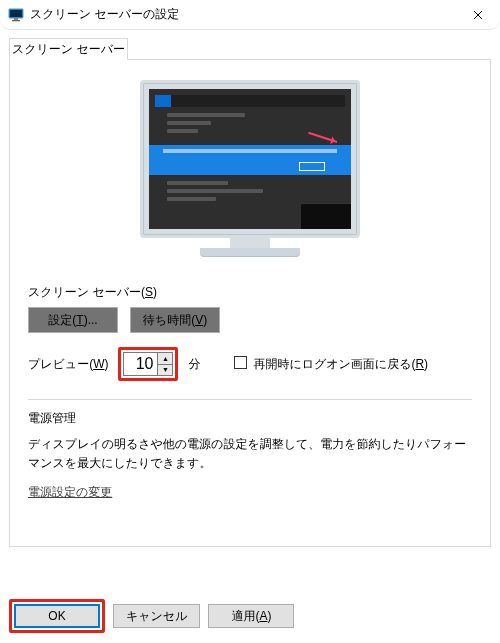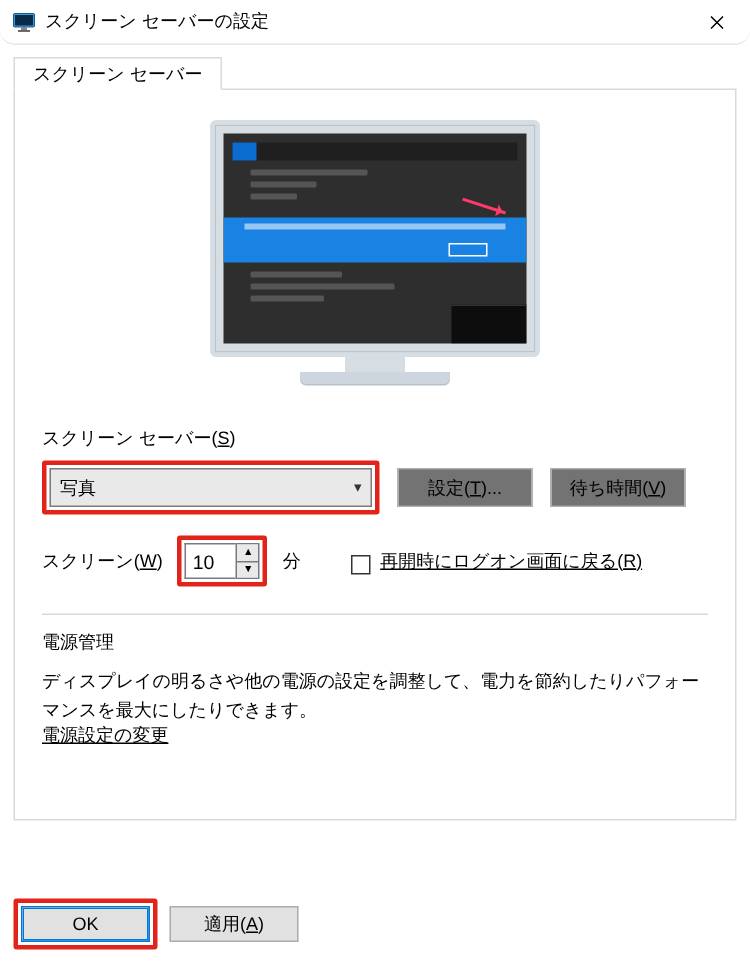--- a/index.html
+++ b/index.html
@@ -9,21 +9,21 @@
   
   .titlebar { height: 30px; display: flex; align-items: center; border-bottom: 1px solid #e5e5e5; border-radius: 10px; }
   .titlebar .icon { width: 16px; height: 16px; margin: 0 6px 0 8px; }
   .titlebar .title { flex: 1; font-size: 12px; }
   .titlebar .close { width: 45px; height: 30px; display: flex; align-items: center; justify-content: center; }
 
   .client { padding: 8px 9px 9px 9px; }
 
   
   .tabs { position: relative; height: 22px; margin-bottom: -1px; }
-  .tab { position: absolute; top: 0; left: 0; height: 22px; padding: 0 12px; display: flex; align-items: center; background: #fff; border: 1px solid #d9d9d9; border-bottom: 1px solid #fff; font-size: 12px; z-index: 2; }
+  .tab { position: absolute; top: 0; left: 0; height: 22px; padding: 0 2px; display: flex; align-items: center; background: #fff; border: 1px solid #d9d9d9; border-bottom: 1px solid #fff; font-size: 12px; z-index: 2; }
   .tabpanel { border: 1px solid #d9d9d9; background: #fff; padding: 14px 18px 16px 18px; height: 488px; position: relative; }
 
   
   .monitor-wrap { display: flex; justify-content: center; margin-top: 6px; }
   .monitor { width: 220px; }
   .bezel { border: 3px solid #d6dde3; border-radius: 4px; background: #d6dde3; padding: 6px; box-shadow: inset 0 0 0 1px #b9c4cd; }
   .screen { width: 100%; height: 140px; background: #2e2e2e; position: relative; overflow: hidden; }
   .scr-top { position: absolute; top: 6px; left: 6px; right: 6px; height: 12px; background: #1f1f1f; }
   .scr-accent { position: absolute; top: 6px; left: 6px; width: 16px; height: 12px; background: #0a6cce; }
   .scr-lines { position: absolute; top: 24px; left: 18px; right: 10px; }
@@ -45,33 +45,33 @@
   .row1 { display: flex; align-items: center; gap: 12px; margin-top: 6px; }
   .combo-hl { border: 3px solid #e2231a; padding: 2px; border-radius: 2px; }
   .combo { width: 215px; height: 26px; border: 1px solid #7a7a7a; background: #e9e9e9; display: flex; align-items: center; padding: 0 6px; justify-content: space-between; }
   .combo .chev { font-size: 10px; color: #333; }
   .btn { height: 26px; min-width: 90px; padding: 0 10px; border: 1px solid #adadad; background: #737373; display: inline-flex; align-items: center; justify-content: center; font-size: 12px; cursor: default; }
 
   
   .row2 { display: flex; align-items: center; gap: 10px; margin-top: 14px; }
   .spin-hl { border: 3px solid #e2231a; padding: 2px; border-radius: 2px; }
   .spin { display: flex; height: 24px; }
-  .spin input { width: 34px; height: 24px; border: 1px solid #7a7a7a; border-right: none; text-align: left; padding: 0 4px; font-size: 13px; outline: none; }
+  .spin input { width: 34px; height: 24px; border: 1px solid #7a7a7a; border-right: none; text-align: right; padding: 0 4px; font-size: 16px; outline: none; }
   .spin .arrows { width: 16px; display: flex; flex-direction: column; border: 1px solid #7a7a7a; }
   .spin .ar { flex: 1; display: flex; align-items: center; justify-content: center; font-size: 7px; background: #e9e9e9; }
   .spin .ar + .ar { border-top: 1px solid #7a7a7a; }
-  .chk { display: flex; align-items: flex-end; gap: 6px; margin-left: 24px; text-decoration: underline; }
+  .chk { display: flex; align-items: flex-start; gap: 6px; margin-left: 24px; }
   .chk .box { width: 13px; height: 13px; border: 1px solid #333; background: #fff; }
 
   
   .sep { border: none; border-top: 1px solid #d9d9d9; margin: 18px 0 10px 0; }
 
   .pm-title { font-size: 12px; margin-bottom: 8px; }
   .pm-text { font-size: 12px; line-height: 1.55; }
-  .link { color: #000000; text-decoration: underline; display: inline-block; margin-top: 0; text-align: right; }
+  .link { color: #404040; text-decoration: underline; display: inline-block; margin-top: 12px; text-align: right; }
 
   
   .footer { position: absolute; right: 9px; bottom: 10px; left: 9px; display: flex; justify-content: flex-start; gap: 8px; align-items: center; }
   .ok-hl { border: 3px solid #e2231a; padding: 2px; border-radius: 2px; }
   .btn-footer { height: 24px; min-width: 86px; padding: 0 12px; border: 1px solid #adadad; background: #e1e1e1; display: inline-flex; align-items: center; justify-content: center; font-size: 12px; }
   .btn-default { border: 1px solid #0078d7; box-shadow: inset 0 0 0 1px #0078d7; }
 
   .u { text-decoration: underline; }
 </style>
 </head>
@@ -130,41 +130,35 @@
         <div class="stand-neck"></div>
         <div class="stand-base"></div>
       </div>
     </div>
 
     <div class="grp-label">
       <span>スクリーン セーバー(</span><span class="u">S</span><span>)</span>
     </div>
 
     <div class="row1">
-      <div class="combo-hl">
-        <div class="combo">
-          <span>写真</span>
-          <span class="chev">▾</span>
-        </div>
-      </div>
       <div class="btn">
         <span>設定(</span>
           <span class="u">T</span>
           <span>)...</span>
       </div>
       <div class="btn">
         <span>待ち時間(</span>
           <span class="u">V</span>
           <span>)</span>
       </div>
     </div>
 
     <div class="row2">
       <div>
-        <span>スクリーン(</span><span class="u">W</span><span>)</span>
+        <span>プレビュー(</span><span class="u">W</span><span>)</span>
       </div>
       <div class="spin-hl">
         <div class="spin">
           <input type="text" value="10" style="">
           <div class="arrows">
             <div class="ar">▲</div>
             <div class="ar">▼</div>
           </div>
         </div>
       </div>
@@ -186,18 +180,21 @@
 
   </div>
 
   <div class="footer">
     <div class="ok-hl">
       <div class="btn-footer btn-default">
         <span>OK</span>
       </div>
     </div>
     <div class="btn-footer">
+      <span>キャンセル</span>
+    </div>
+    <div class="btn-footer">
       <span>適用(</span>
         <span class="u">A</span>
         <span>)</span>
     </div>
   </div>
 </div>
 
 </body></html>

